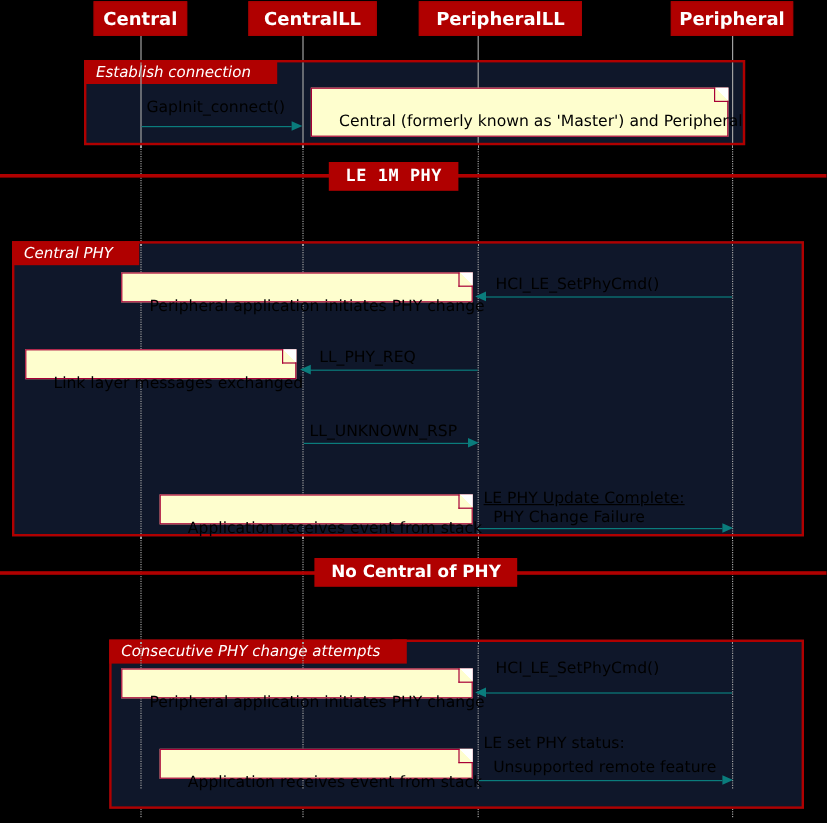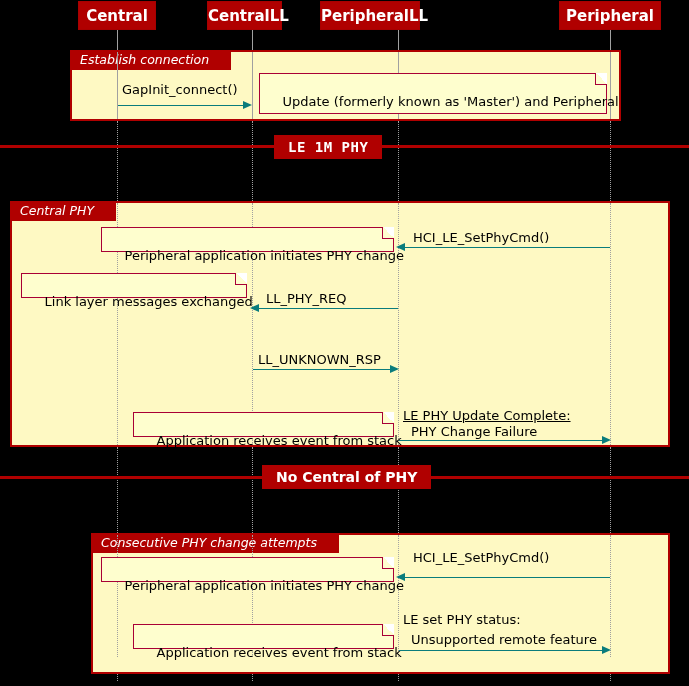--- a/index.html
+++ b/index.html
@@ -47,21 +47,21 @@
     white-space: nowrap;
     box-sizing: border-box;
     font-family: "DejaVu Sans", sans-serif;
   }
 
   
   .group {
     position: absolute;
     box-sizing: border-box;
     border: 2px solid #B00000;
-    background: #fef9c3;
+    background: #0f172a;
   }
   .group-tab {
     position: absolute;
     left: -2px;
     top: -2px;
     height: 20px;
     background: #B00000;
     color: #FFFFFF;
     font-size: 12.5px;
     font-style: italic;
@@ -195,21 +195,21 @@
   <div class="lifeline" style="left:117px; top:52px; height:67px;"></div>
   <div class="lifeline" style="left:252px; top:52px; height:67px;"></div>
   <div class="lifeline" style="left:398px; top:52px; height:67px;"></div>
   <div class="lifeline" style="left:610px; top:52px; height:67px;"></div>
 
   <div class="msg-label" style="left:122px; top:82px;">GapInit_connect()</div>
   <div class="msg-line" style="left:118px; top:105px; width:125px;"></div>
   <div class="arrow-head right" style="left:243px; top:101px;"></div>
 
   <div class="note" style="left:259px; top:73px; width:348px; height:41px;">
-    <span>Update (formerly known as 'Master') and Peripheral</span>
+    <span>Central (formerly known as 'Master') and Peripheral</span>
     <span style="display:block;">(formerly known as 'Slave') are in connection</span>
     <span class="fold"></span>
   </div>
 
   <div class="divider-bar" style="top:145px;"></div>
   <div class="divider-label" style="left:274px; top:135px;">LE 1M PHY</div>
 
   <div class="group" style="left:10px; top:201px; width:660px; height:246px;">
     <div class="group-tab">Central PHY</div>
   </div>
@@ -221,21 +221,21 @@
 
   <div class="note" style="left:101px; top:227px; width:293px; height:25px;">
     <span>Peripheral application initiates PHY change</span>
     <span class="fold"></span>
   </div>
 
   <div class="msg-label" style="left:413px; top:230px;">HCI_LE_SetPhyCmd()</div>
   <div class="msg-line" style="left:404px; top:247px; width:206px;"></div>
   <div class="arrow-head left" style="left:396px; top:243px;"></div>
 
-  <div class="note" style="left:21px; top:273px; width:226px; height:25px;">
+  <div class="note" style="left:21px; top:291px; width:226px; height:25px;">
     <span>Link layer messages exchanged</span>
     <span class="fold"></span>
   </div>
 
   <div class="msg-label" style="left:266px; top:291px;">LL_PHY_REQ</div>
   <div class="msg-line" style="left:258px; top:308px; width:140px;"></div>
   <div class="arrow-head left" style="left:250px; top:304px;"></div>
 
   <div class="msg-label" style="left:258px; top:352px;">LL_UNKNOWN_RSP</div>
   <div class="msg-line" style="left:253px; top:369px; width:137px;"></div>
@@ -278,23 +278,23 @@
   </div>
 
   <div class="msg-label" style="left:403px; top:612px;">LE set PHY status:</div>
   <div class="msg-label" style="left:411px; top:632px;">Unsupported remote feature</div>
   <div class="msg-line" style="left:399px; top:650px; width:203px;"></div>
   <div class="arrow-head right" style="left:602px; top:646px;"></div>
 
   <div class="participant" style="left:78px; top:1px; width:78px;">
     <span>Central</span>
   </div>
-  <div class="participant" style="left:207px; top:1px; width:75px;">
+  <div class="participant" style="left:207px; top:1px; width:107px;">
     <span>CentralLL</span>
   </div>
-  <div class="participant" style="left:320px; top:1px; width:100px;">
+  <div class="participant" style="left:349px; top:1px; width:136px;">
     <span>PeripheralLL</span>
   </div>
   <div class="participant" style="left:559px; top:1px; width:102px;">
     <span>Peripheral</span>
   </div>
 
 </div>
 
 </body></html>

